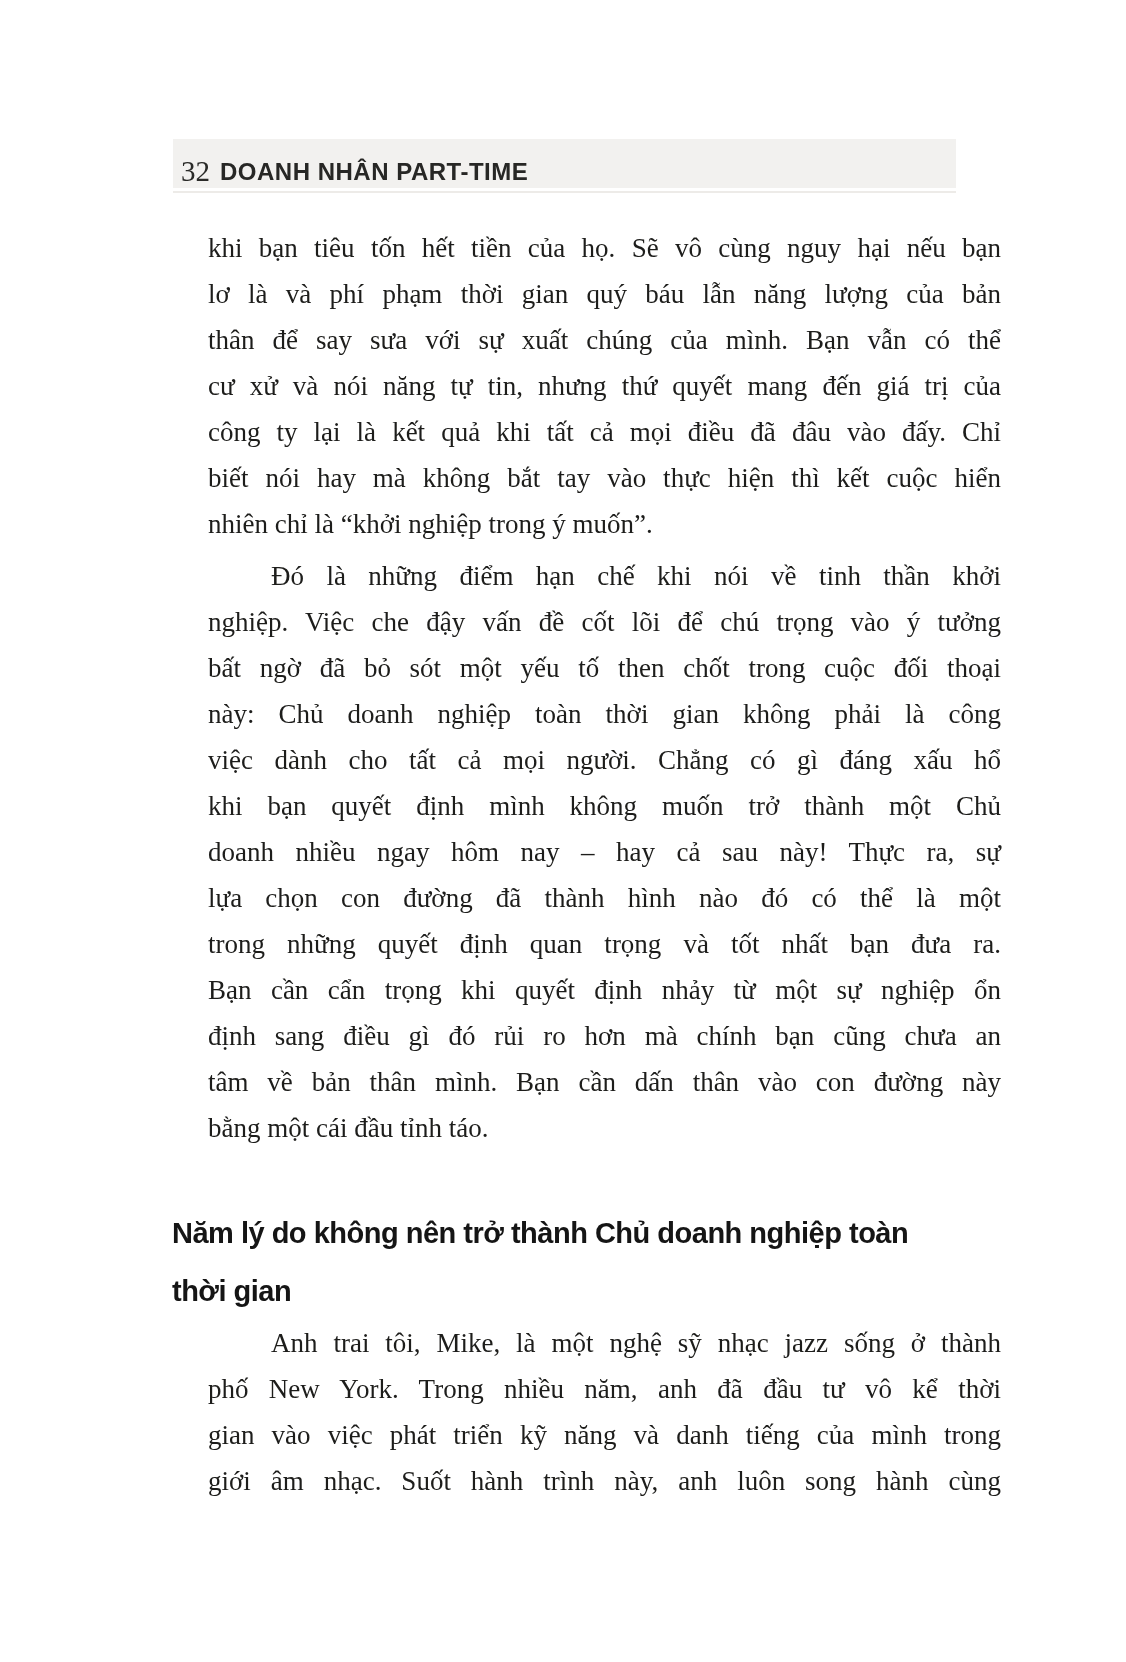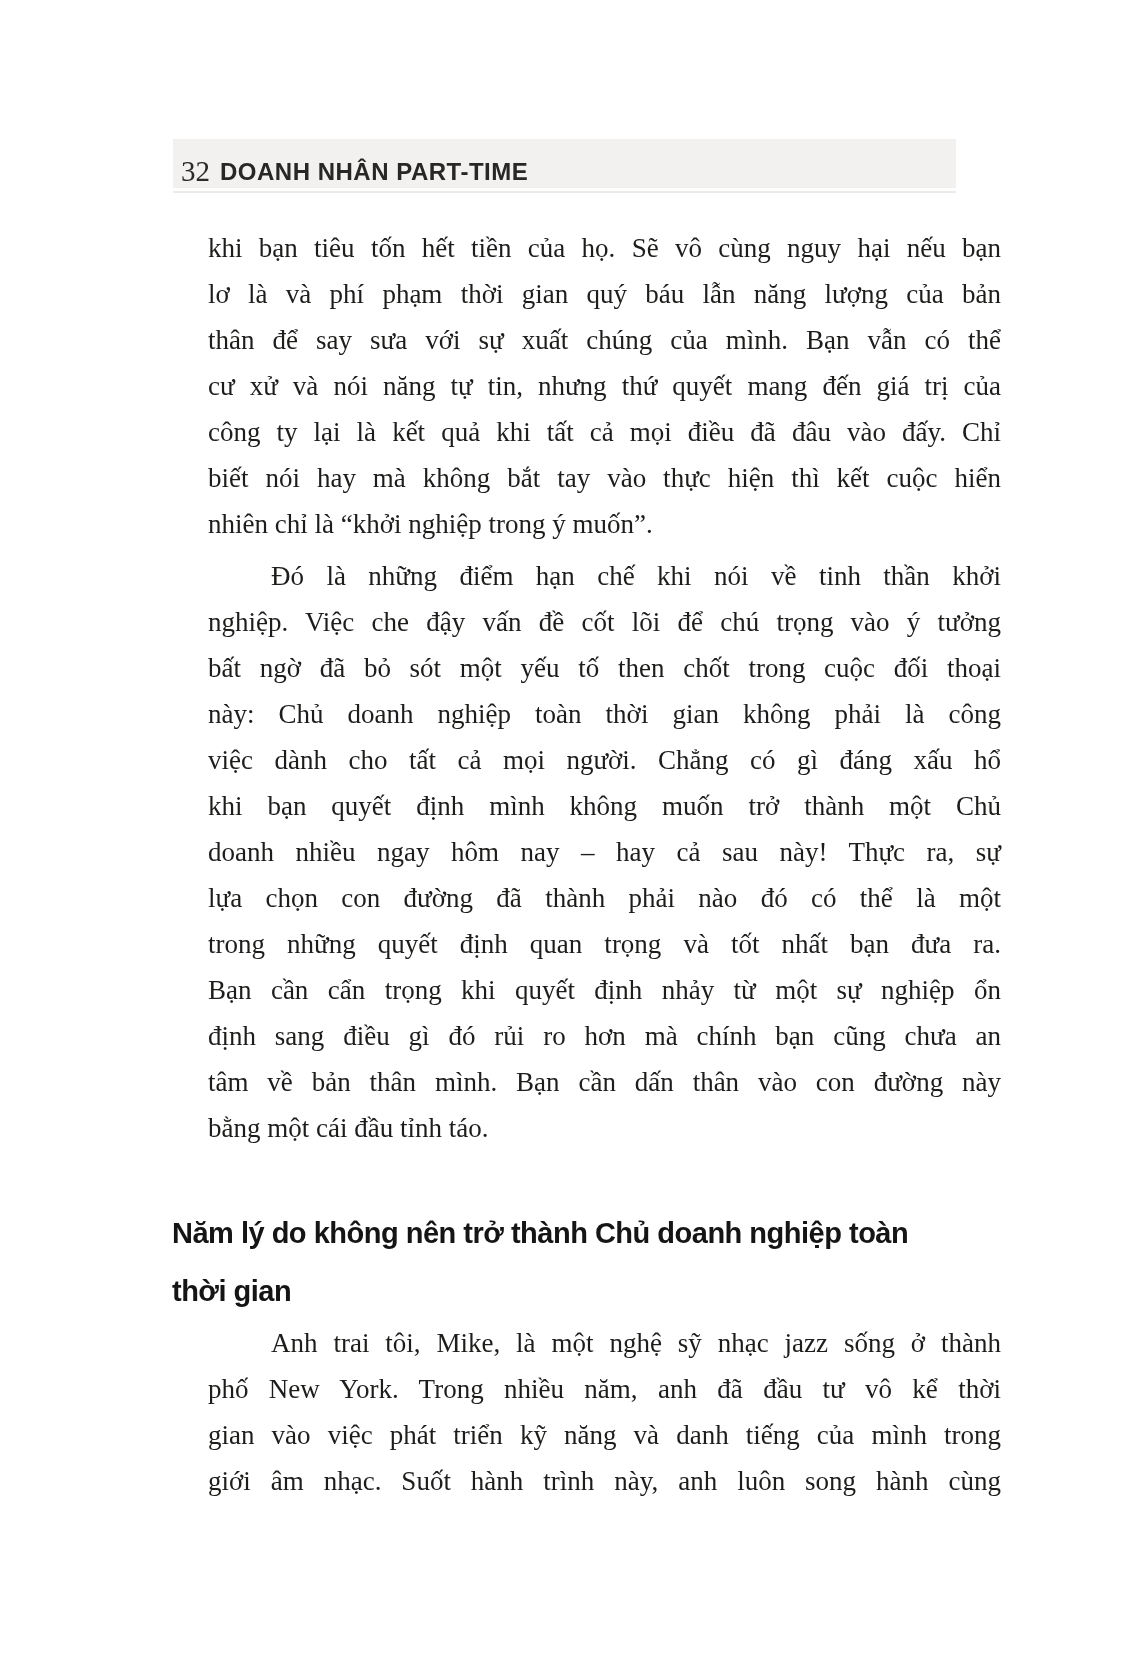--- a/index.html
+++ b/index.html
@@ -78,21 +78,21 @@
     </div>
 
   <div class="para p2">
       <div class="line indent">Đó là những điểm hạn chế khi nói về tinh thần khởi</div>
       <div class="line">nghiệp. Việc che đậy vấn đề cốt lõi để chú trọng vào ý tưởng</div>
       <div class="line">bất ngờ đã bỏ sót một yếu tố then chốt trong cuộc đối thoại</div>
       <div class="line">này: Chủ doanh nghiệp toàn thời gian không phải là công</div>
       <div class="line">việc dành cho tất cả mọi người. Chẳng có gì đáng xấu hổ</div>
       <div class="line">khi bạn quyết định mình không muốn trở thành một Chủ</div>
       <div class="line">doanh nhiều ngay hôm nay – hay cả sau này! Thực ra, sự</div>
-      <div class="line">lựa chọn con đường đã thành phải nào đó có thể là một</div>
+      <div class="line">lựa chọn con đường đã thành hình nào đó có thể là một</div>
       <div class="line">trong những quyết định quan trọng và tốt nhất bạn đưa ra.</div>
       <div class="line">Bạn cần cẩn trọng khi quyết định nhảy từ một sự nghiệp ổn</div>
       <div class="line">định sang điều gì đó rủi ro hơn mà chính bạn cũng chưa an</div>
       <div class="line">tâm về bản thân mình. Bạn cần dấn thân vào con đường này</div>
       <div class="line lastline">bằng một cái đầu tỉnh táo.</div>
     </div>
 
   <h2 class="section-heading">
     <span class="h-line">Năm lý do không nên trở thành Chủ doanh nghiệp toàn</span>
     <span class="h-line">thời gian</span>

